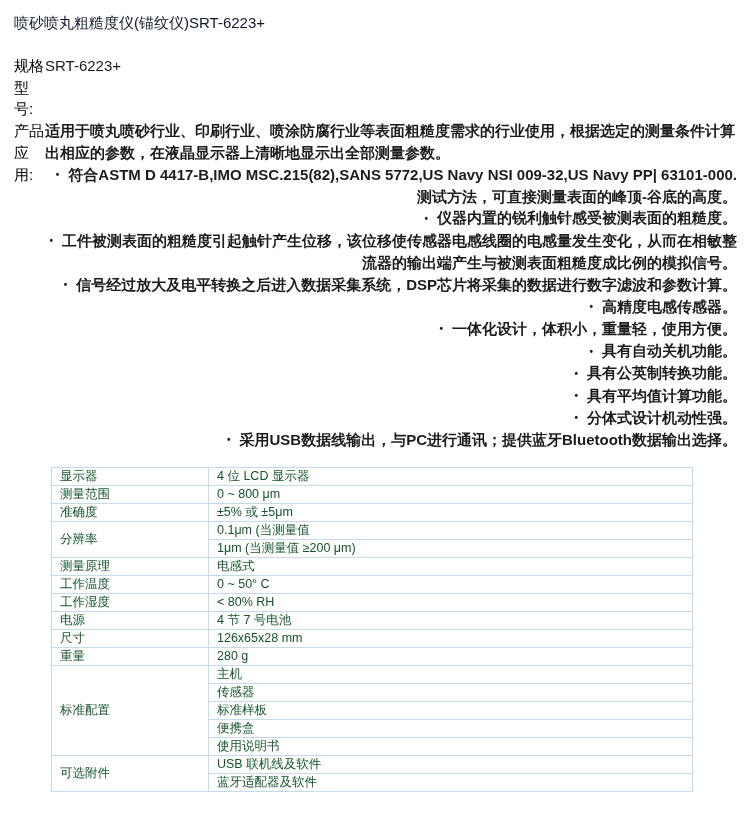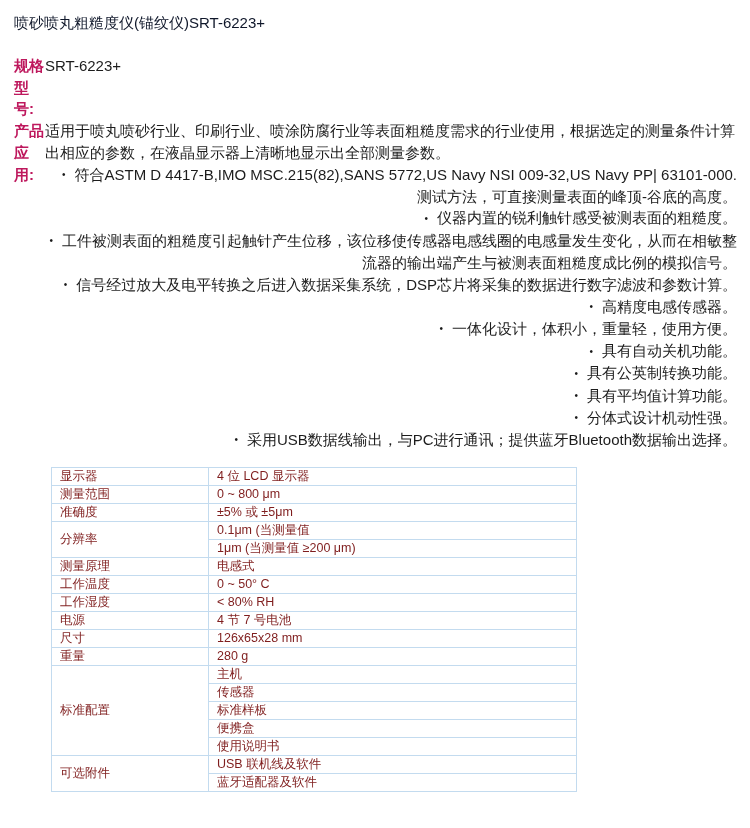--- a/index.html
+++ b/index.html
@@ -18,43 +18,42 @@
     line-height: 22px;
     margin: 0 0 21px 0;
     color: #0f172a;
   }
 
   .kv-row { display: flex; align-items: flex-start; font-size: 15px; line-height: 21.7px; }
   .kv-label {
     width: 31px;
     flex: 0 0 31px;
     white-space: pre-line;      
-    color: #be185d;
-    font-weight: bold;
+    color: #000000;
   }
   .kv-content { flex: 1 1 auto; min-width: 0; }
-  .kv-content p { margin: 0; }
+  .kv-content p { margin: 0; font-weight: bold; }
 
   .para { margin: 0; }
   .bullet { margin: 0; text-align: right; }
   .bm {
     display: inline-block;
     font-size: 10px;
     vertical-align: 1.5px;
     margin-right: 9px;
     color: #1a1a1a;
   }
 
   table.spec-table {
     border-collapse: collapse;
     table-layout: fixed;
-    width: 526px;
+    width: 642px;
     margin: 16px 0 0 37px;
     font-size: 12.5px;
-    color: #7f1d1d;
+    color: #14532d;
   }
   table.spec-table td {
     border: 1px solid #c3dbef;
     padding: 0 8px;
     height: 17px;
     line-height: 17px;
     overflow: hidden;
     white-space: nowrap;
   }
   table.spec-table td.lbl { width: 140px; }  

